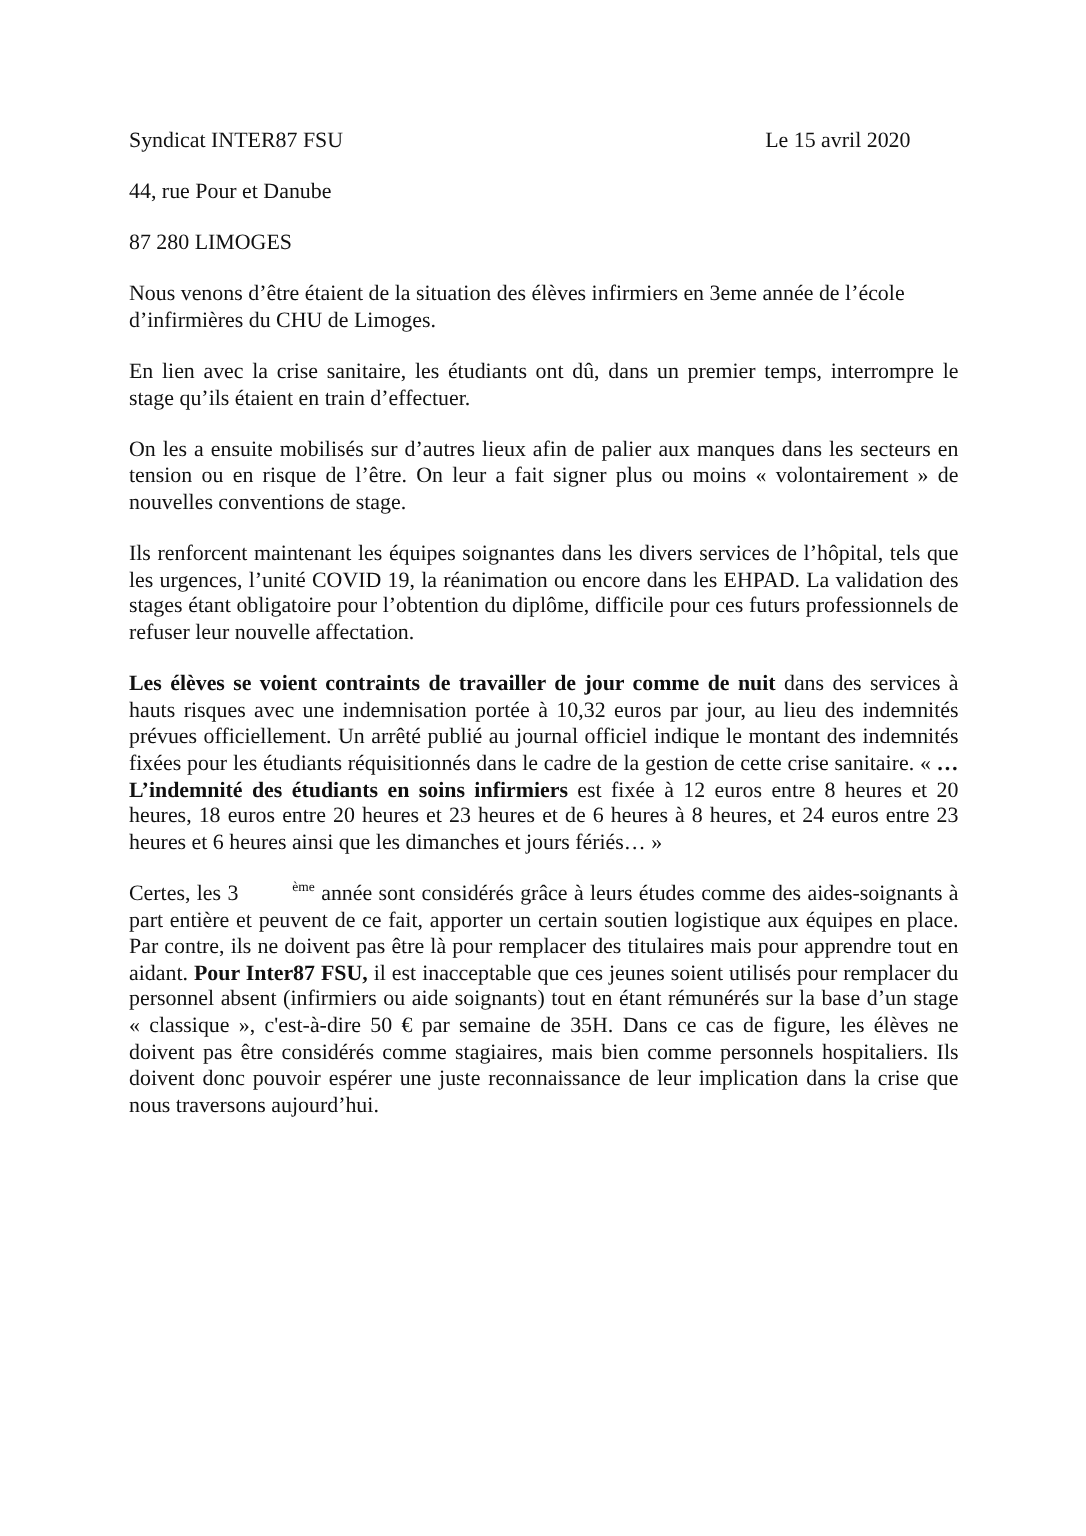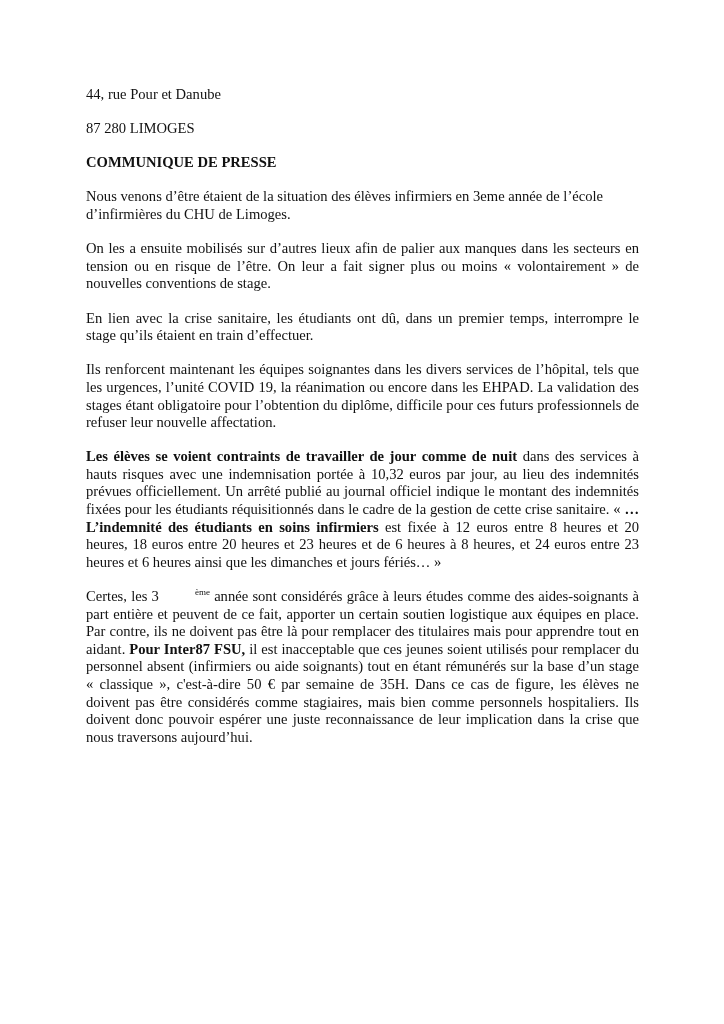--- a/index.html
+++ b/index.html
@@ -15,29 +15,32 @@
     p.left { text-align: left; }
     .title { font-weight: bold; margin-bottom: 16.6px; }
     b { font-weight: bold; }
     sup { font-size: 9px; line-height: 0; vertical-align: 6px; margin-left: 36px; }
   </style>
 </head>
 <body>
 
 <div class="page">
   <div class="row">
+    <span>Syndicat INTER87 FSU</span>
+    <span class="date">Le 15 avril 2020</span>
+  </div>
+  <div class="row">
     <span>44, rue Pour et Danube</span>
   </div>
   <div class="row">
     <span>87 280 LIMOGES</span>
   </div>
-  <div class="title">COMMUNIQUE DE PRESSE</div>
 
   <p class="left">Nous venons d’être étaient de la situation des élèves infirmiers en 3eme année de l’école d’infirmières du CHU de Limoges.</p>
+  <p>En lien avec la crise sanitaire, les étudiants ont dû, dans un premier temps, interrompre le stage qu’ils étaient en train d’effectuer.</p>
   <p>On les a ensuite mobilisés sur d’autres lieux afin de palier aux manques dans les secteurs en tension ou en risque de l’être. On leur a fait signer plus ou moins « volontairement » de nouvelles conventions de stage.</p>
-  <p>En lien avec la crise sanitaire, les étudiants ont dû, dans un premier temps, interrompre le stage qu’ils étaient en train d’effectuer.</p>
   <p>Ils renforcent maintenant les équipes soignantes dans les divers services de l’hôpital, tels que les urgences, l’unité COVID 19, la réanimation ou encore dans les EHPAD.  La validation des stages étant obligatoire pour l’obtention du diplôme, difficile pour ces futurs professionnels de refuser leur nouvelle affectation.</p>
 
   <p><b>Les élèves se voient contraints de travailler de jour comme de nuit</b><span> dans des services à hauts risques avec une indemnisation portée à 10,32 euros par jour, au lieu des indemnités prévues officiellement. Un arrêté publié au journal officiel indique le montant des indemnités fixées pour les étudiants réquisitionnés dans le cadre de la gestion de cette crise sanitaire. « </span><b>…L’indemnité des étudiants en soins infirmiers</b><span> est fixée à 12 euros entre 8 heures et 20 heures, 18 euros entre 20 heures et 23 heures et de 6 heures à 8 heures, et 24 euros entre 23 heures et 6 heures ainsi que les dimanches et jours fériés… »</span></p>
 
   <p><span>Certes, les 3</span><sup>ème</sup><span> année sont considérés grâce à  leurs études comme des aides-soignants à part entière et peuvent de ce fait, apporter un certain soutien logistique aux équipes en place. Par contre, ils ne doivent pas être là pour remplacer des titulaires mais pour apprendre tout en aidant. </span><b>Pour Inter87 FSU,</b><span> il est inacceptable que ces jeunes soient utilisés pour remplacer du personnel absent (infirmiers ou aide soignants) tout en étant rémunérés sur la base d’un stage « classique », c'est-à-dire 50 € par semaine de 35H. Dans ce cas de figure, les élèves ne doivent pas être considérés comme stagiaires, mais bien comme personnels hospitaliers. Ils doivent donc pouvoir espérer une juste reconnaissance de leur implication dans la crise que nous traversons aujourd’hui.</span></p>
 
 </div>
 
 </body></html>

